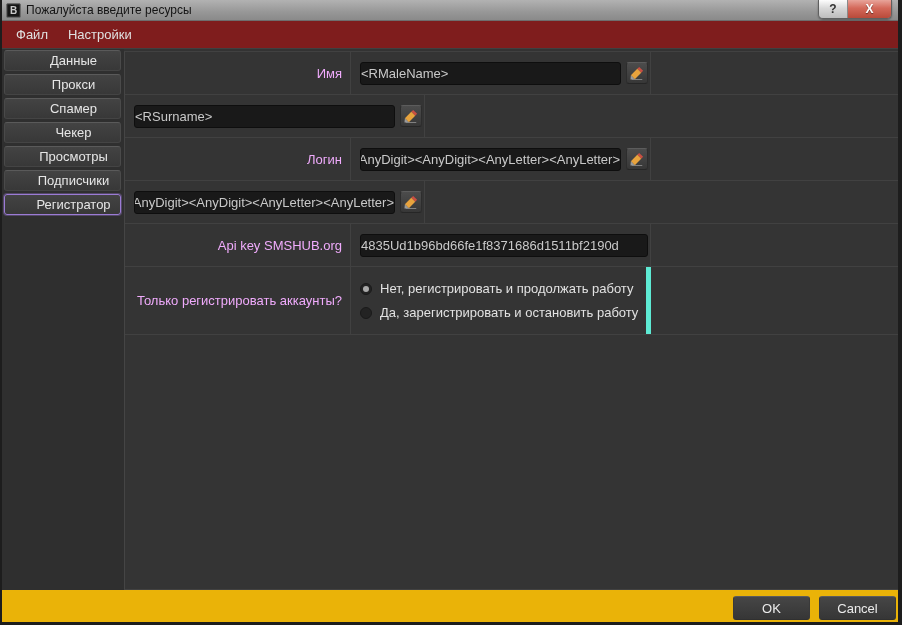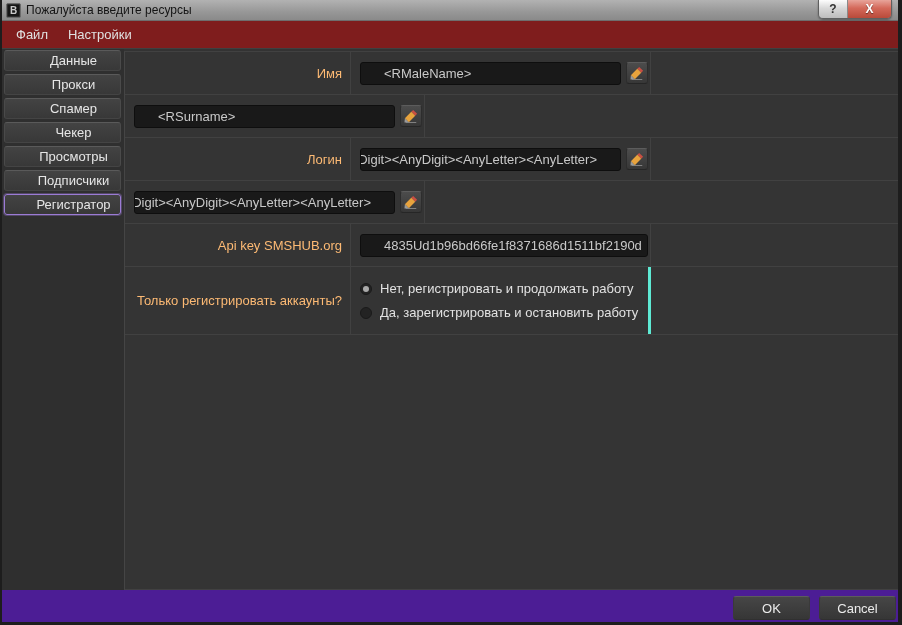--- a/index.html
+++ b/index.html
@@ -66,60 +66,60 @@
     position:absolute; left:122px; right:0; top:2px; bottom:32px;
     background:#343434; border-top:1px solid #414141; border-left:1px solid #454545;
     display:flex; flex-direction:column;
   }
   .row{ display:flex; border-bottom:1px solid #414141; height:43px; }
   .row.radio-row{ height:68px; }
   .row.filler{ flex:1; border-bottom:1px solid #414141; }
   .cell-label{
     width:226px; border-right:1px solid #414141;
     display:flex; align-items:center; justify-content:flex-end;
-    padding-right:8px; color:#fdba74; font-size:13px; text-align:right;
+    padding-right:8px; color:#f0abfc; font-size:13px; text-align:right;
   }
   .cell-input{
     width:300px; border-right:1px solid #414141;
     display:flex; align-items:center; padding-left:9px;
   }
   .cell-rest{ flex:1; }
 
   .text-input{
     width:261px; height:23px; background:#191919;
     border:1px solid #0e0e0e; border-radius:3px;
     color:#c9c9c9; font-size:13px;
-    display:flex; align-items:center; padding:0 23px;
+    display:flex; align-items:center; padding:0 0;
     overflow:hidden; white-space:nowrap;
   }
   .text-input.clip-left{ justify-content:flex-end; }
   .text-input.wide{ width:288px; }
 
   .edit-btn{
     width:22px; height:22px; margin-left:5px;
     background:linear-gradient(#4c4c4c,#373737);
     border:1px solid; border-color:#5c5c5c #2d2d2d #262626;
     border-radius:3px; display:flex; align-items:center; justify-content:center;
   }
 
   .radio-cell{
-    width:300px; border-right:3px solid #5eead4;
+    width:300px; border-right:5px solid #5eead4;
     display:flex; flex-direction:column; justify-content:center; gap:9px; padding-left:9px;
   }
   .radio-opt{ display:flex; align-items:center; gap:8px; white-space:nowrap; }
   .radio-circle{
     width:12px; height:12px; border-radius:50%;
     background:#232323; border:1px solid #1a1a1a; flex:0 0 auto;
     display:flex; align-items:center; justify-content:center;
   }
   .radio-circle .dot{ width:6px; height:6px; border-radius:50%; background:#aaaaaa; display:none; }
   .radio-opt.selected .radio-circle .dot{ display:block; }
   .radio-opt span.lbl{ font-size:13px; color:#e2e2e2; }
 
-  .footer{ position:absolute; left:0; right:0; bottom:0; height:32px; background:#4c1d95;padding-left:40px; }
+  .footer{ position:absolute; left:0; right:0; bottom:0; height:32px; background:#eab308;padding-left:40px; }
   .dlg-btn{
     position:absolute; bottom:2px; width:77px; height:24px;
     background:linear-gradient(#464646,#363636);
     border:1px solid; border-color:#5c5c5c #3a3a3a #303030;
     border-radius:3px; color:#ececec; font-size:13px;
     display:flex; align-items:center; justify-content:center;
   }
   .btn-ok{ right:88px; }
   .btn-cancel{ right:2px;margin-top:12px; }
 </style>

